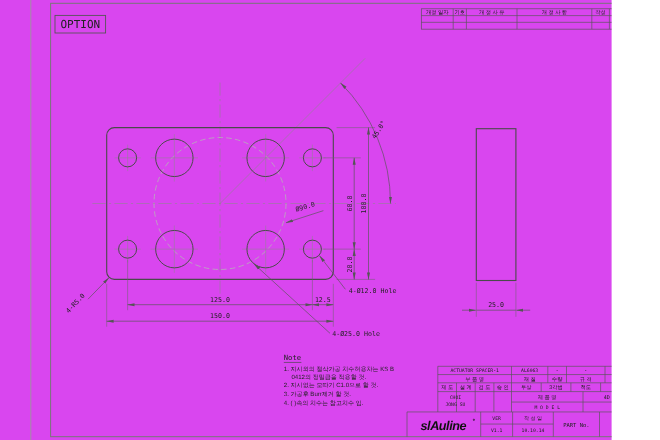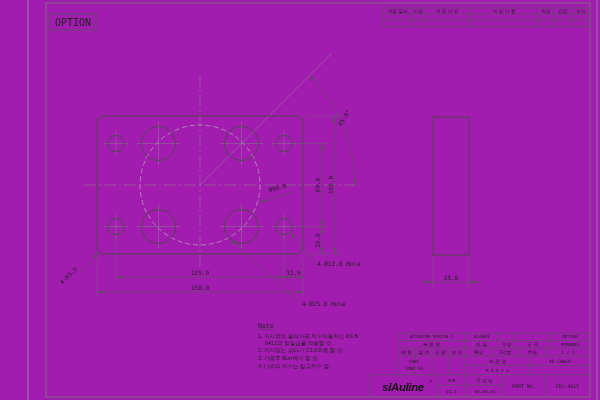--- a/index.html
+++ b/index.html
@@ -1,16 +1,16 @@
 <!DOCTYPE html>
 <html><head>
 <meta charset="utf-8">
 <style>
   html,body{margin:0;padding:0;background:#fff;}
-  .sheet{position:relative;width:600px;height:400px;background:#a21caf;overflow:hidden;}
+  .sheet{position:relative;width:556px;height:400px;background:#d946ef;overflow:hidden;}
   svg{position:absolute;left:0;top:0;}
   .t{font-family:"DejaVu Sans Mono","Liberation Mono",monospace;fill:#222;}
   .k{font-family:"Liberation Sans","DejaVu Sans",sans-serif;fill:#222;}
   .logo{font-family:"Liberation Sans","DejaVu Sans",sans-serif;font-weight:bold;font-style:italic;fill:#111;letter-spacing:-0.4px;}
 </style>
 </head>
 <body>
 
 <div class="sheet">
 <svg width="600" height="400" viewBox="0 0 600 400">

